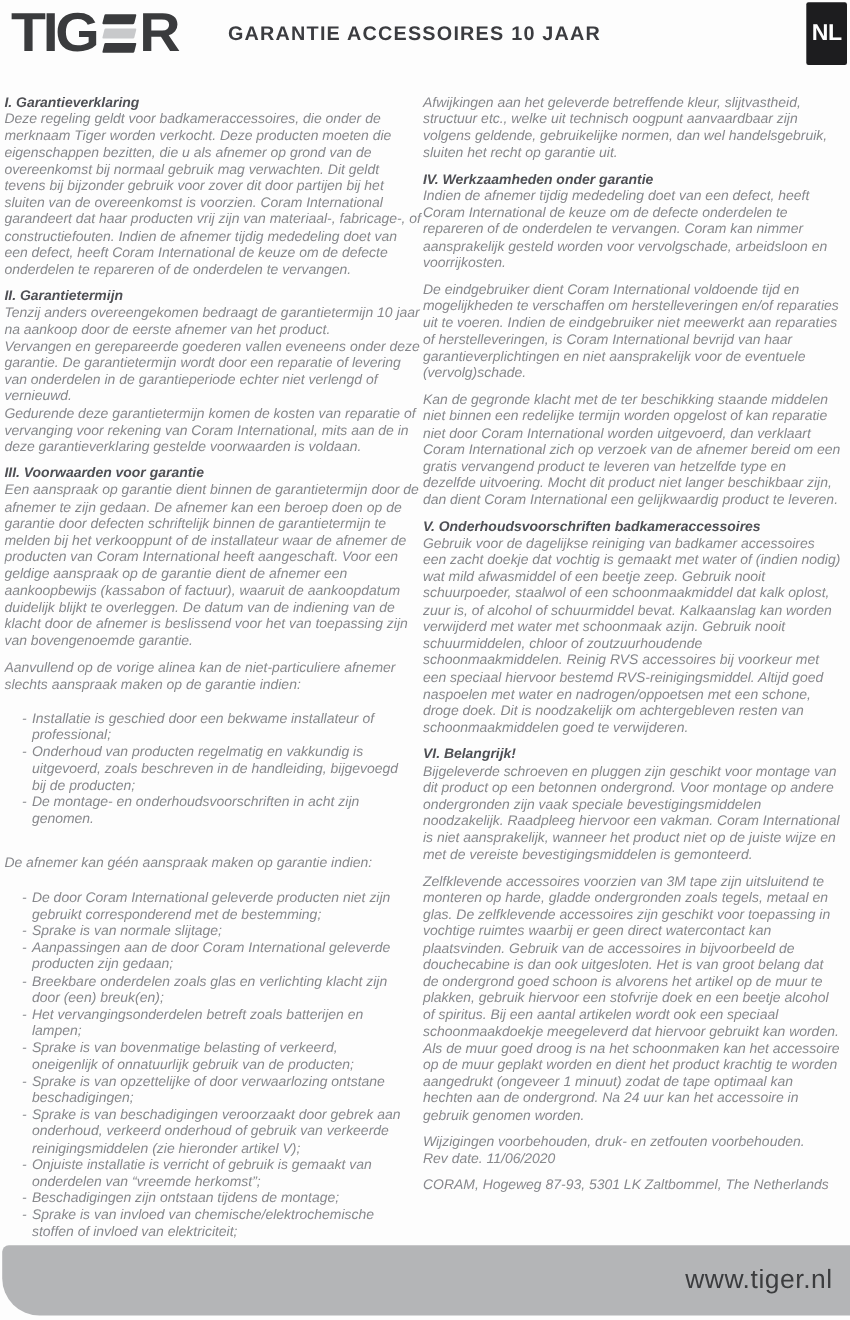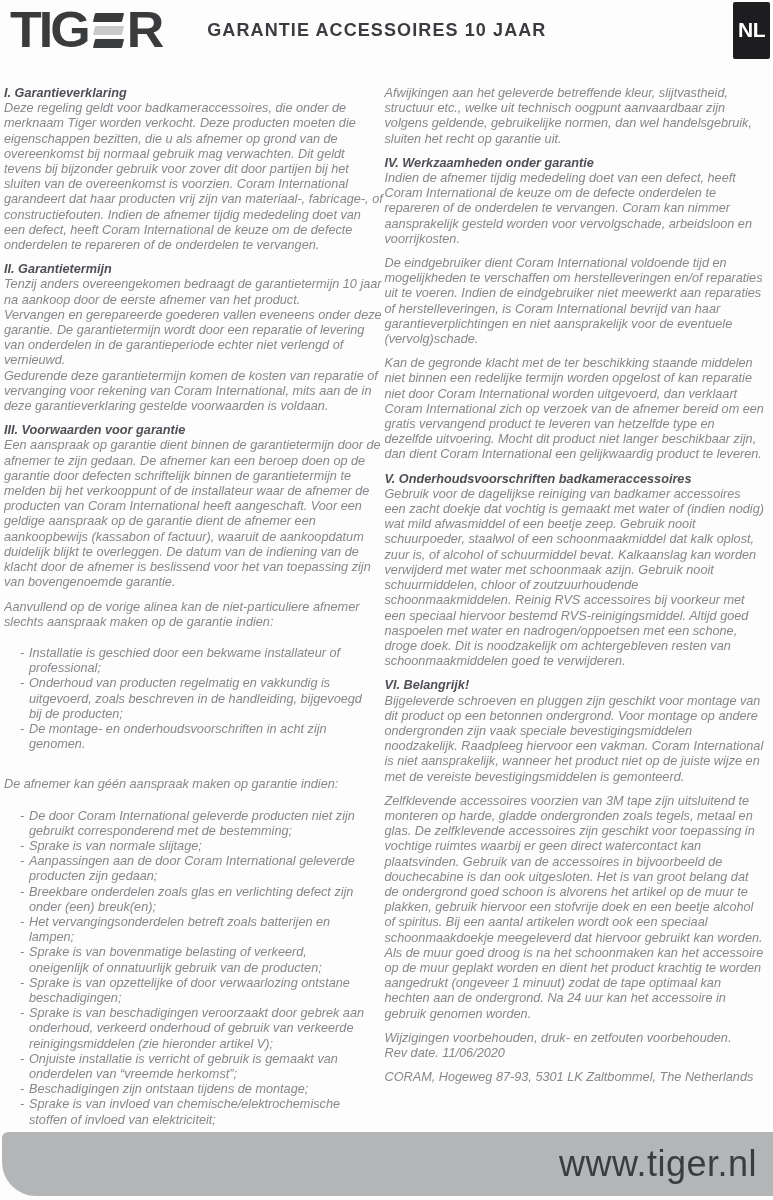--- a/index.html
+++ b/index.html
@@ -40,21 +40,21 @@
   .blist{margin:16px;}
   .bitem{position:relative;padding-left:9px;}
   .bitem::before{content:"-";position:absolute;left:0;top:0;}
   
   .footer{
     position:absolute;left:2px;right:0;bottom:4px;height:64px;
     background:#b4b5b7;border-radius:6px 0 0 34px;
     display:flex;align-items:center;justify-content:flex-end;
   }
   .footer-url{
-    font-size:36px;color:#3b3c3e;letter-spacing:.5px;
+    font-size:24px;color:#3b3c3e;letter-spacing:.5px;
     padding-right:16px;font-weight:normal;
   }
 </style>
 </head>
 <body>
 
 <div class="hdr">
   <div class="logo">
     <span class="logo-txt">TIG</span>
     <span class="e-bars">
@@ -86,21 +86,21 @@
         <div class="bitem">Installatie is geschied door een bekwame installateur of professional;</div>
         <div class="bitem">Onderhoud van producten regelmatig en vakkundig is uitgevoerd, zoals beschreven in de handleiding, bijgevoegd bij de producten;</div>
         <div class="bitem">De montage- en onderhoudsvoorschriften in acht zijn genomen.</div>
       </div>
       <div class="gap"></div>
       <p class="para">De afnemer kan géén aanspraak maken op garantie indien:</p>
       <div class="blist">
         <div class="bitem">De door Coram International geleverde producten niet zijn gebruikt corresponderend met de bestemming;</div>
         <div class="bitem">Sprake is van normale slijtage;</div>
         <div class="bitem">Aanpassingen aan de door Coram International geleverde producten zijn gedaan;</div>
-        <div class="bitem">Breekbare onderdelen zoals glas en verlichting defect zijn onder (een) breuk(en);</div>
+        <div class="bitem">Breekbare onderdelen zoals glas en verlichting klacht zijn door (een) breuk(en);</div>
         <div class="bitem">Het vervangingsonderdelen betreft zoals batterijen en lampen;</div>
         <div class="bitem">Sprake is van bovenmatige belasting of verkeerd, oneigenlijk of onnatuurlijk gebruik van de producten;</div>
         <div class="bitem">Sprake is van opzettelijke of door verwaarlozing ontstane beschadigingen;</div>
         <div class="bitem">Sprake is van beschadigingen veroorzaakt door gebrek aan onderhoud, verkeerd onderhoud of gebruik van verkeerde reinigingsmiddelen (zie hieronder artikel V);</div>
         <div class="bitem">Onjuiste installatie is verricht of gebruik is gemaakt van onderdelen van “vreemde herkomst”;</div>
         <div class="bitem">Beschadigingen zijn ontstaan tijdens de montage;</div>
         <div class="bitem">Sprake is van invloed van chemische/elektrochemische stoffen of invloed van elektriciteit;</div>
         <div class="bitem">De afnemer zich niet als goed afnemer heeft gedragen.</div>
         <div class="bitem">Sprake is van schade ontstaan door overmacht (waaronder natuurrampen);</div>
       </div>

